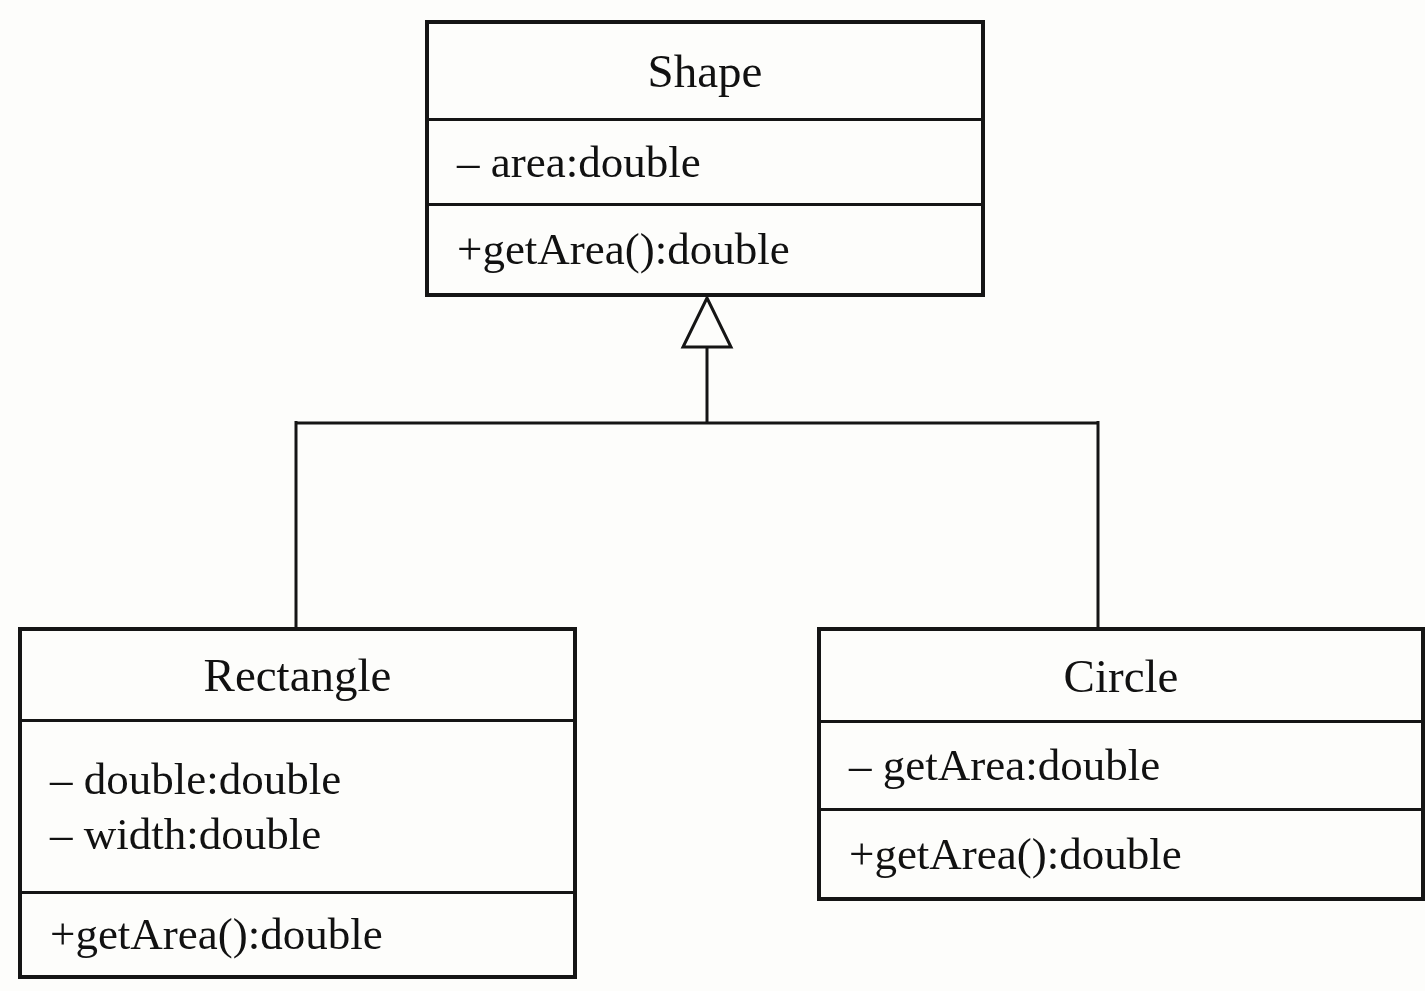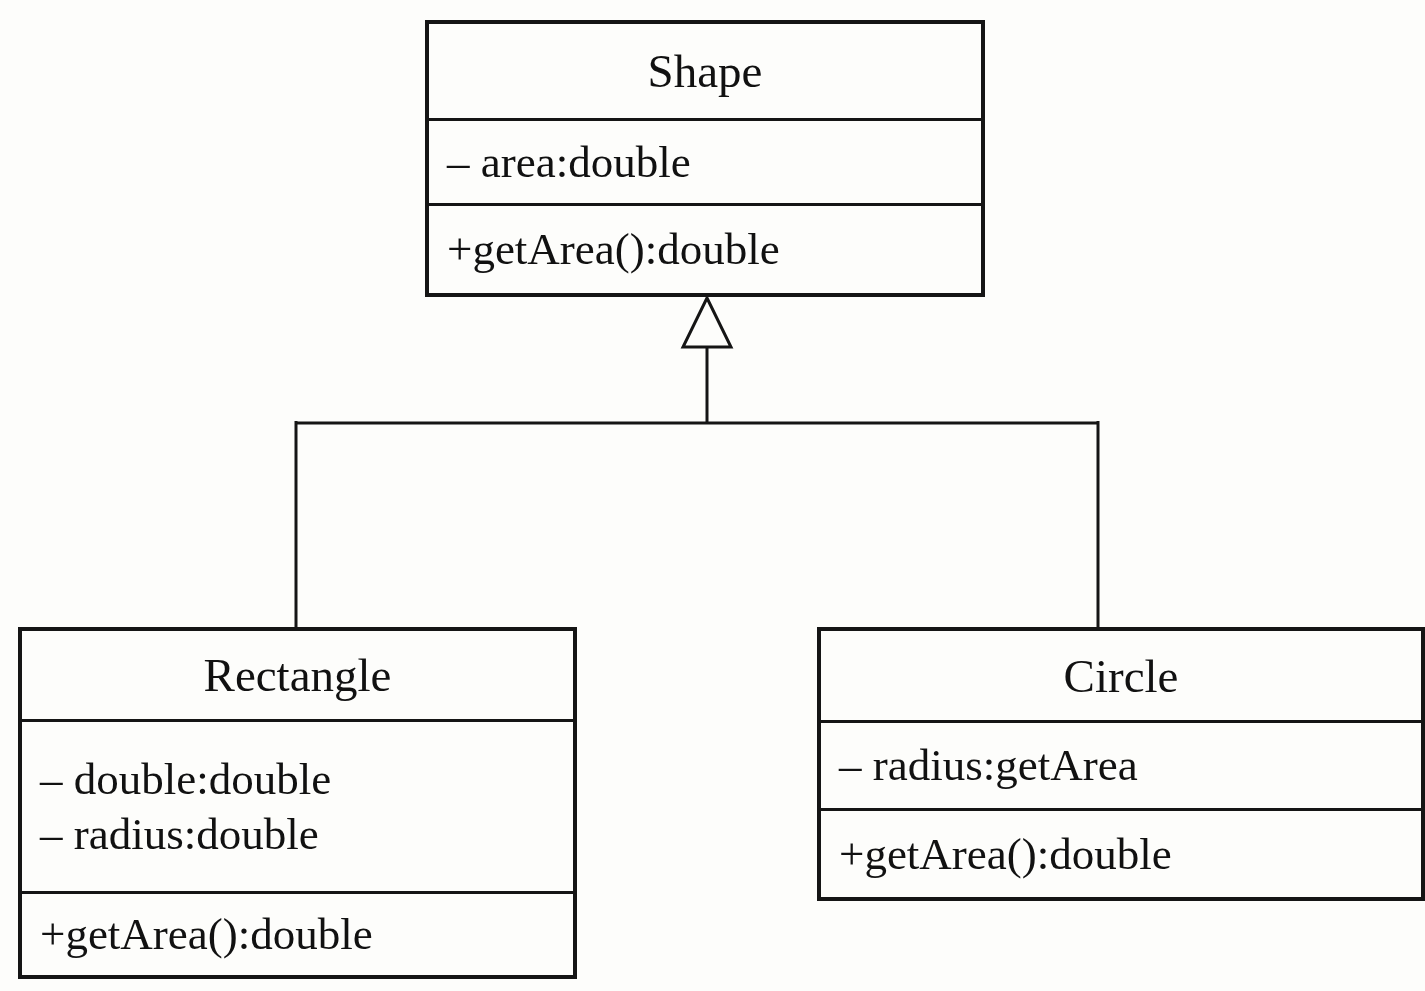--- a/index.html
+++ b/index.html
@@ -42,21 +42,21 @@
     flex-direction: column;
     justify-content: center;
   }
   .uml-title {
     align-items: center;
     text-align: right;
     font-size: 47px;
   }
   .uml-attrs, .uml-methods {
     border-top: 3px solid #151515;
-    padding-left: 18px;
+    padding-left: 28px;
     align-items: flex-start;
   }
   .uml-line {
     font-size: 45px;
     line-height: 1.22;
     white-space: nowrap;
   }
 
   
   #shape-box   { left: 425px; top: 20px;  width: 560px; height: 277px; }
@@ -97,28 +97,28 @@
   </div>
   <div class="uml-compartment uml-methods">
     <div class="uml-line">+getArea():double</div>
   </div>
 </div>
 
 <div class="uml-class" id="rectangle-box">
   <div class="uml-compartment uml-title">Rectangle</div>
   <div class="uml-compartment uml-attrs">
     <div class="uml-line">– double:double</div>
-    <div class="uml-line">– radius:double</div>
+    <div class="uml-line">– width:double</div>
   </div>
   <div class="uml-compartment uml-methods">
     <div class="uml-line">+getArea():double</div>
   </div>
 </div>
 
 <div class="uml-class" id="circle-box">
   <div class="uml-compartment uml-title">Circle</div>
   <div class="uml-compartment uml-attrs">
-    <div class="uml-line">– radius:getArea</div>
+    <div class="uml-line">– getArea:double</div>
   </div>
   <div class="uml-compartment uml-methods">
     <div class="uml-line">+getArea():double</div>
   </div>
 </div>
 
 </body></html>

